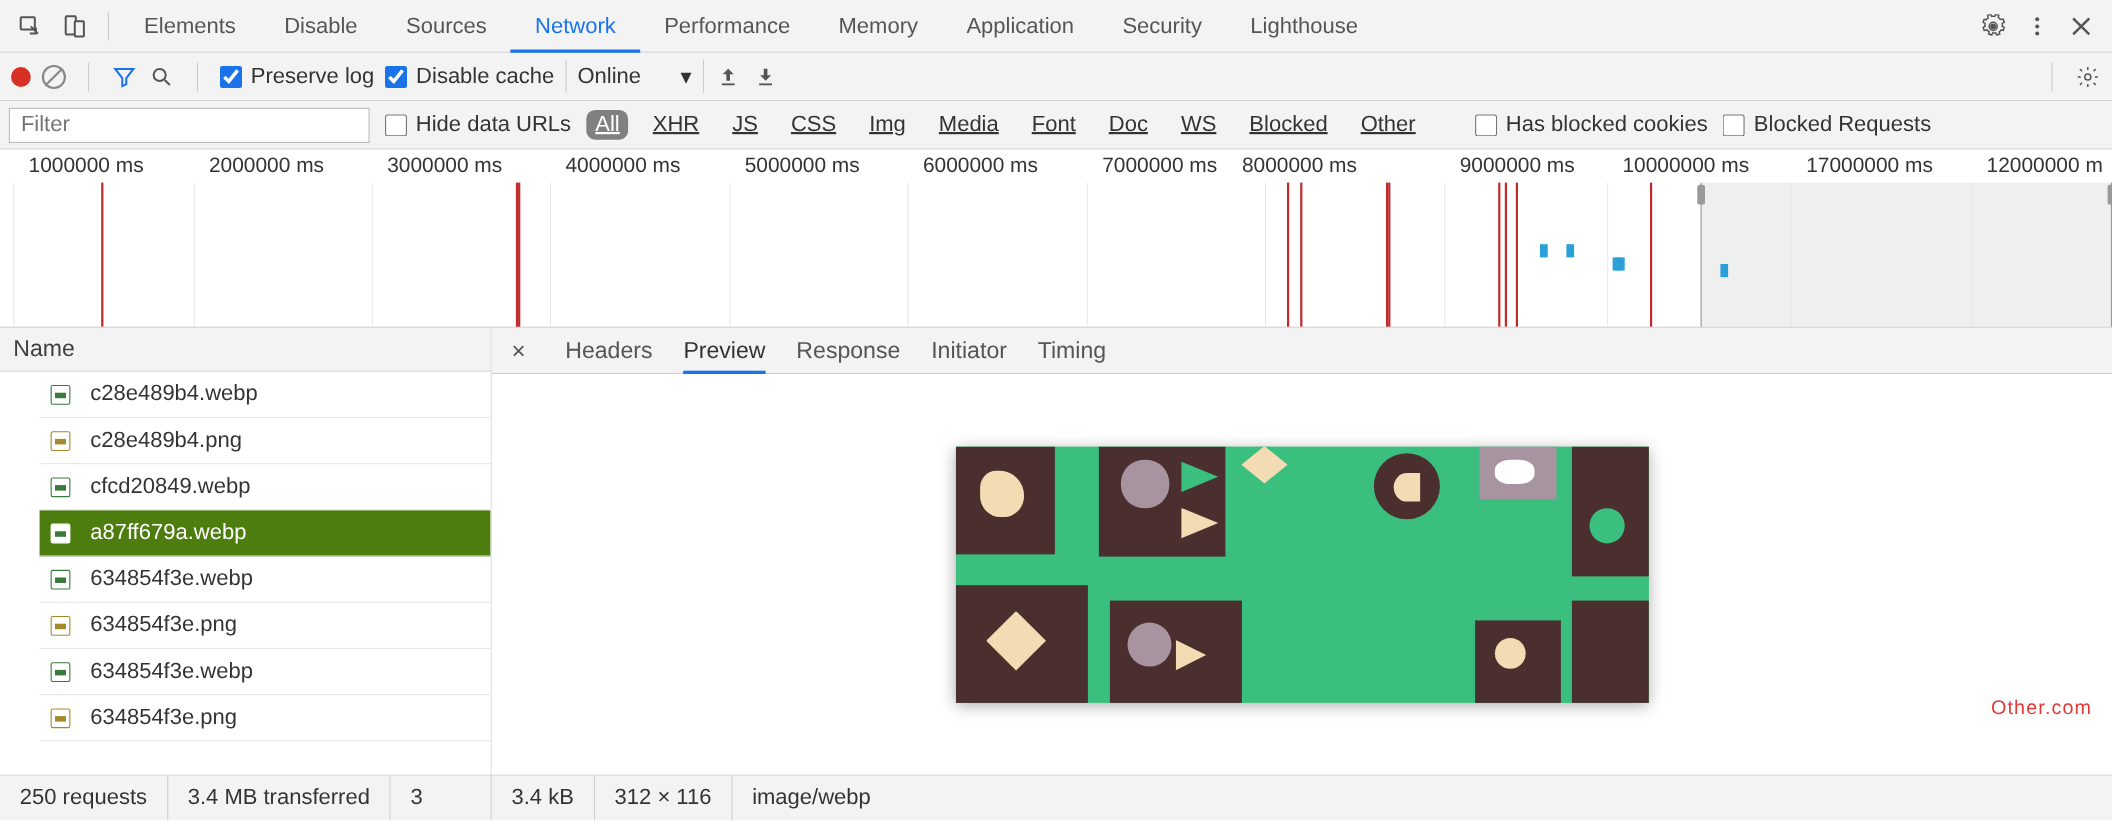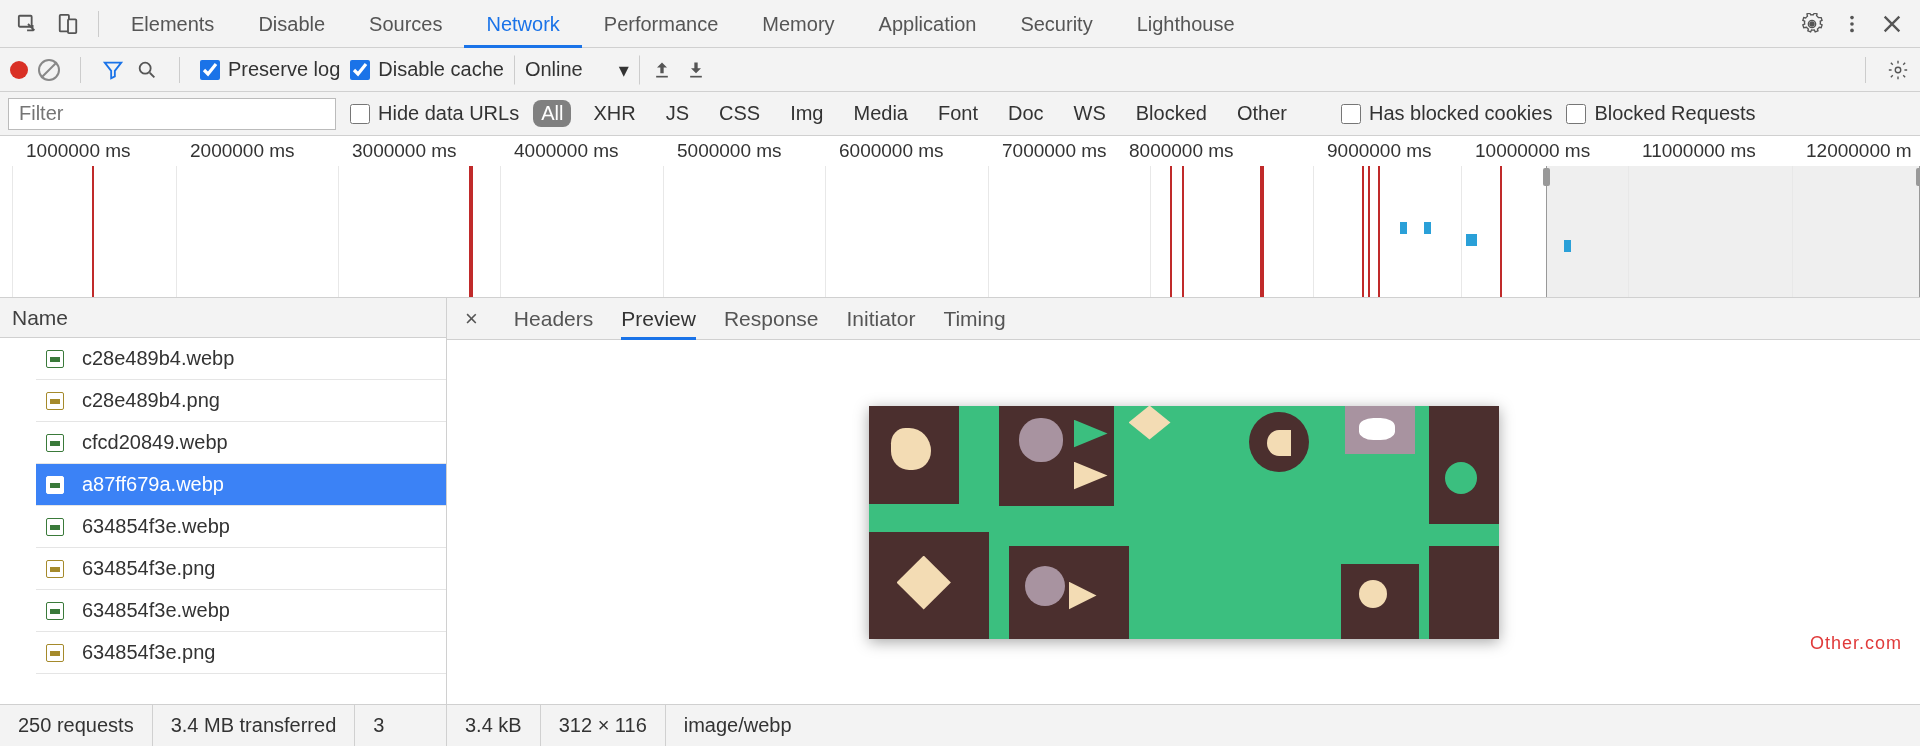--- a/index.html
+++ b/index.html
@@ -14,37 +14,37 @@
 .record-dot { width: 18px; height: 18px; border-radius: 50%; background: #d93025; }
 .stop-icon { width: 22px; height: 22px; border: 2px solid #888; border-radius: 50%; position: relative; }
 .stop-icon:after { content: ""; position: absolute; width: 22px; height: 2px; background: #888; transform: rotate(-45deg); top: 8px; left: -2px; }
 .toolbar .ico { width: 24px; height: 24px; display: flex; align-items: center; justify-content: center; color: #666; }
 input[type=checkbox] { width: 20px; height: 20px; accent-color: #1a73e8; }
 .cb-row { display: flex; align-items: center; gap: 8px; font-size: 20px; color: #333; }
 .throttle { display: flex; align-items: center; gap: 36px; border: 1px solid transparent; padding: 2px 10px; font-size: 20px; color: #333; border-left: 1px solid #ccc; border-right: 1px solid #ccc; }
 .upd { color: #555; }
 .filterbar { height: 44px; display: flex; align-items: center; border-bottom: 1px solid #d0d0d0; background: #f3f3f3; padding: 0 8px; gap: 14px; }
 .filter-input { width: 328px; height: 32px; border: 1px solid #bbb; background: #fff; padding: 0 10px; font-size: 20px; color: #888; }
-.type-pill { font-size: 20px; color: #333; padding: 2px 8px; cursor: pointer; }
+.type-pill { font-size: 20px; color: #333; padding: 2px 8px; cursor: pointer; text-decoration: underline; }
 .type-pill.selected { background: #808080; color: #fff; border-radius: 8px; }
 .timeline { height: 162px; border-bottom: 1px solid #d0d0d0; position: relative; background: #fff; }
 .tl-labels { height: 30px; display: flex; position: relative; }
 .tl-label { position: absolute; top: 4px; font-size: 19px; color: #333; white-space: nowrap; }
 .tl-marks { position: absolute; top: 30px; left: 0; right: 0; bottom: 0; }
 .tl-tick { position: absolute; top: 0; bottom: 0; width: 1px; background: #e8e8e8; }
 .tl-redline { position: absolute; top: 0; bottom: 0; width: 2px; background: #c02a2a; }
 .tl-blue { position: absolute; width: 7px; height: 12px; background: #2aa0d8; top: 58px; }
 .tl-sel { position: absolute; top: 0; bottom: 0; background: rgba(180,180,180,0.22); border-left: 1px solid #999; border-right: 1px solid #999; }
 .tl-handle { position: absolute; top: 2px; width: 7px; height: 18px; background: #999; border-radius: 2px; }
 .split { display: flex; height: calc(746px - 48px - 44px - 44px - 162px - 42px); }
 .req-panel { width: 447px; border-right: 1px solid #d0d0d0; display: flex; flex-direction: column; background: #f3f3f3; }
 .req-header { height: 40px; display: flex; align-items: center; padding: 0 12px; font-size: 21px; color: #404040; background: #f3f3f3; border-bottom: 1px solid #d0d0d0; }
 .req-list { flex: 1; overflow-y: scroll; background: #fff; }
 .req-row { height: 42px; display: flex; align-items: center; padding: 0 10px; border-bottom: 1px solid #e5e5e5; gap: 18px; font-size: 20px; color: #333; cursor: pointer; margin-left: 36px; }
-.req-row.selected { background: #3b82f6; color: #fff; }
+.req-row.selected { background: #4d7c0f; color: #fff; }
 .file-ico { width: 18px; height: 18px; border: 1px solid #3a7a3a; border-radius: 2px; background: #fff; position: relative; }
 .file-ico.png { border-color: #a58a2b; }
 .file-ico:after { content: ""; position: absolute; left: 3px; right: 3px; top: 6px; height: 5px; background: #3a7a3a; }
 .file-ico.png:after { background: #a58a2b; }
 .req-row.selected .file-ico { border-color: #fff; background: #fff; }
 .detail-panel { flex: 1; display: flex; flex-direction: column; }
 .detail-tabs { height: 42px; display: flex; align-items: center; border-bottom: 1px solid #d0d0d0; background: #f3f3f3; padding: 0 10px; gap: 28px; }
 .close-x { font-size: 22px; color: #555; padding: 0 8px; cursor: pointer; }
 .dtab { font-size: 21px; color: #555; height: 42px; line-height: 42px; cursor: pointer; }
 .dtab.selected { color: #333; border-bottom: 3px solid #1a73e8; }
@@ -193,21 +193,21 @@
       <span class="tl-label" style="left: 26px;">1000000 ms</span>
       <span class="tl-label" style="left: 190px;">2000000 ms</span>
       <span class="tl-label" style="left: 352px;">3000000 ms</span>
       <span class="tl-label" style="left: 514px;">4000000 ms</span>
       <span class="tl-label" style="left: 677px;">5000000 ms</span>
       <span class="tl-label" style="left: 839px;">6000000 ms</span>
       <span class="tl-label" style="left: 1002px;">7000000 ms</span>
       <span class="tl-label" style="left: 1129px;">8000000 ms</span>
       <span class="tl-label" style="left: 1327px;">9000000 ms</span>
       <span class="tl-label" style="left: 1475px;">10000000 ms</span>
-      <span class="tl-label" style="left: 1642px;">11000000 ms</span>
+      <span class="tl-label" style="left: 1642px;">17000000 ms</span>
       <span class="tl-label" style="left: 1806px;">12000000 m</span>
     </div>
   <div class="tl-marks" id="tl-marks">
     <div class="tl-sel" style="left:1546px; width:374px">
       <div class="tl-handle" style="left:-4px"></div>
       <div class="tl-handle" style="right:-4px"></div>
     </div>
   <div class="tl-tick" style="left: 12px;"></div>
       <div class="tl-tick" style="left: 176px;"></div>
       <div class="tl-tick" style="left: 338px;"></div>

